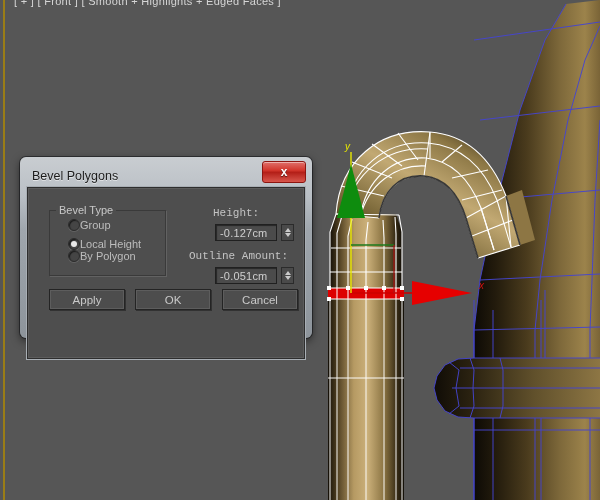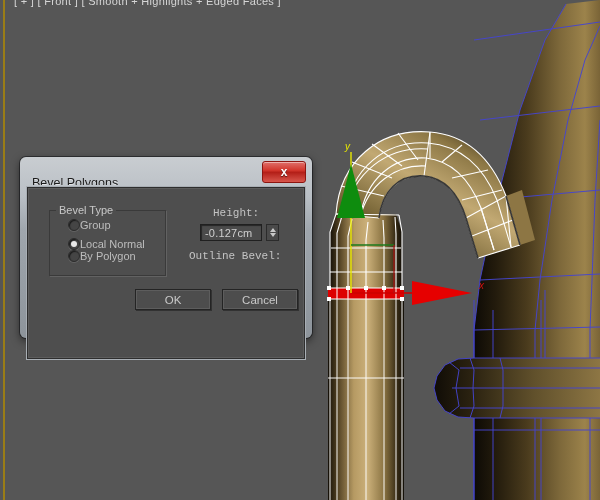--- a/index.html
+++ b/index.html
@@ -58,21 +58,21 @@
     padding: 2px;
   }
   #dialog-titlebar {
     position: relative;
     height: 26px;
     border-radius: 4px 4px 0 0;
     overflow: hidden;
   }
   #dialog-title {
     position: absolute;
-    left: 10px; top: 17px;
+    left: 10px; top: 10px;
     font-size: 12.5px;
     color: #1c1c1c;
     font-family: "Liberation Sans", sans-serif;
     text-shadow: 0 1px 0 rgba(255,255,255,0.55);
     white-space: nowrap;
   }
   #close-button {
     position: absolute;
     right: 4px; top: 2px;
     width: 42px; height: 20px;
@@ -158,20 +158,21 @@
     position: absolute;
     font-size: 11px;
     color: #c3c3c3;
     font-family: Liberation Mono, monospace;
     white-space: nowrap;
   }
   .spinner {
     position: absolute;
     display: flex;
     align-items: center;
+    margin-left: 15px;
   }
   .spin-input {
     width: 62px; height: 17px;
     background: #4b4b4b;
     border: 1px solid #202020;
     box-shadow: inset 1px 1px 1px rgba(0,0,0,0.5);
     color: #cfcfcf;
     font-size: 11px;
     font-family: "Liberation Sans", sans-serif;
     padding: 0 4px;
@@ -432,38 +433,46 @@
       <div id="bevel-type-group"></div>
       <div id="bevel-type-legend">Bevel Type</div>
 
       <div class="radio-row" style="top:31px">
         <span class="radio-dot"></span>
         <span class="radio-label">Group</span>
       </div>
 
       <div class="radio-row" style="top:50px">
         <span class="radio-dot checked"></span>
-        <span class="radio-label">Local Normal</span>
+        <span class="radio-label">Local Height</span>
       </div>
 
       <div class="radio-row" style="top:62px">
         <span class="radio-dot"></span>
         <span class="radio-label">By Polygon</span>
       </div>
 
       <div class="field-label" style="left:185px; top:19px;">Height:</div>
       <div class="spinner" style="left:172px; top:36px;">
         <div class="spin-input">-0.127cm</div>
         <div class="spin-arrows">
           <span class="ar up"></span>
           <span class="ar dn"></span>
         </div>
       </div>
 
-      <div class="field-label" style="left:161px; top:62px;">Outline Bevel:</div>
-
+      <div class="field-label" style="left:161px; top:62px;">Outline Amount:</div>
+      <div class="spinner" style="left:172px; top:79px;">
+        <div class="spin-input">-0.051cm</div>
+        <div class="spin-arrows">
+          <span class="ar up"></span>
+          <span class="ar dn"></span>
+        </div>
+      </div>
+
+      <div class="dlg-button" style="left:21px;">Apply</div>
       <div class="dlg-button" style="left:107px;">OK</div>
       <div class="dlg-button" style="left:194px;">Cancel</div>
 
     </div>
   </div>
 
 </div>
 
 </body></html>

